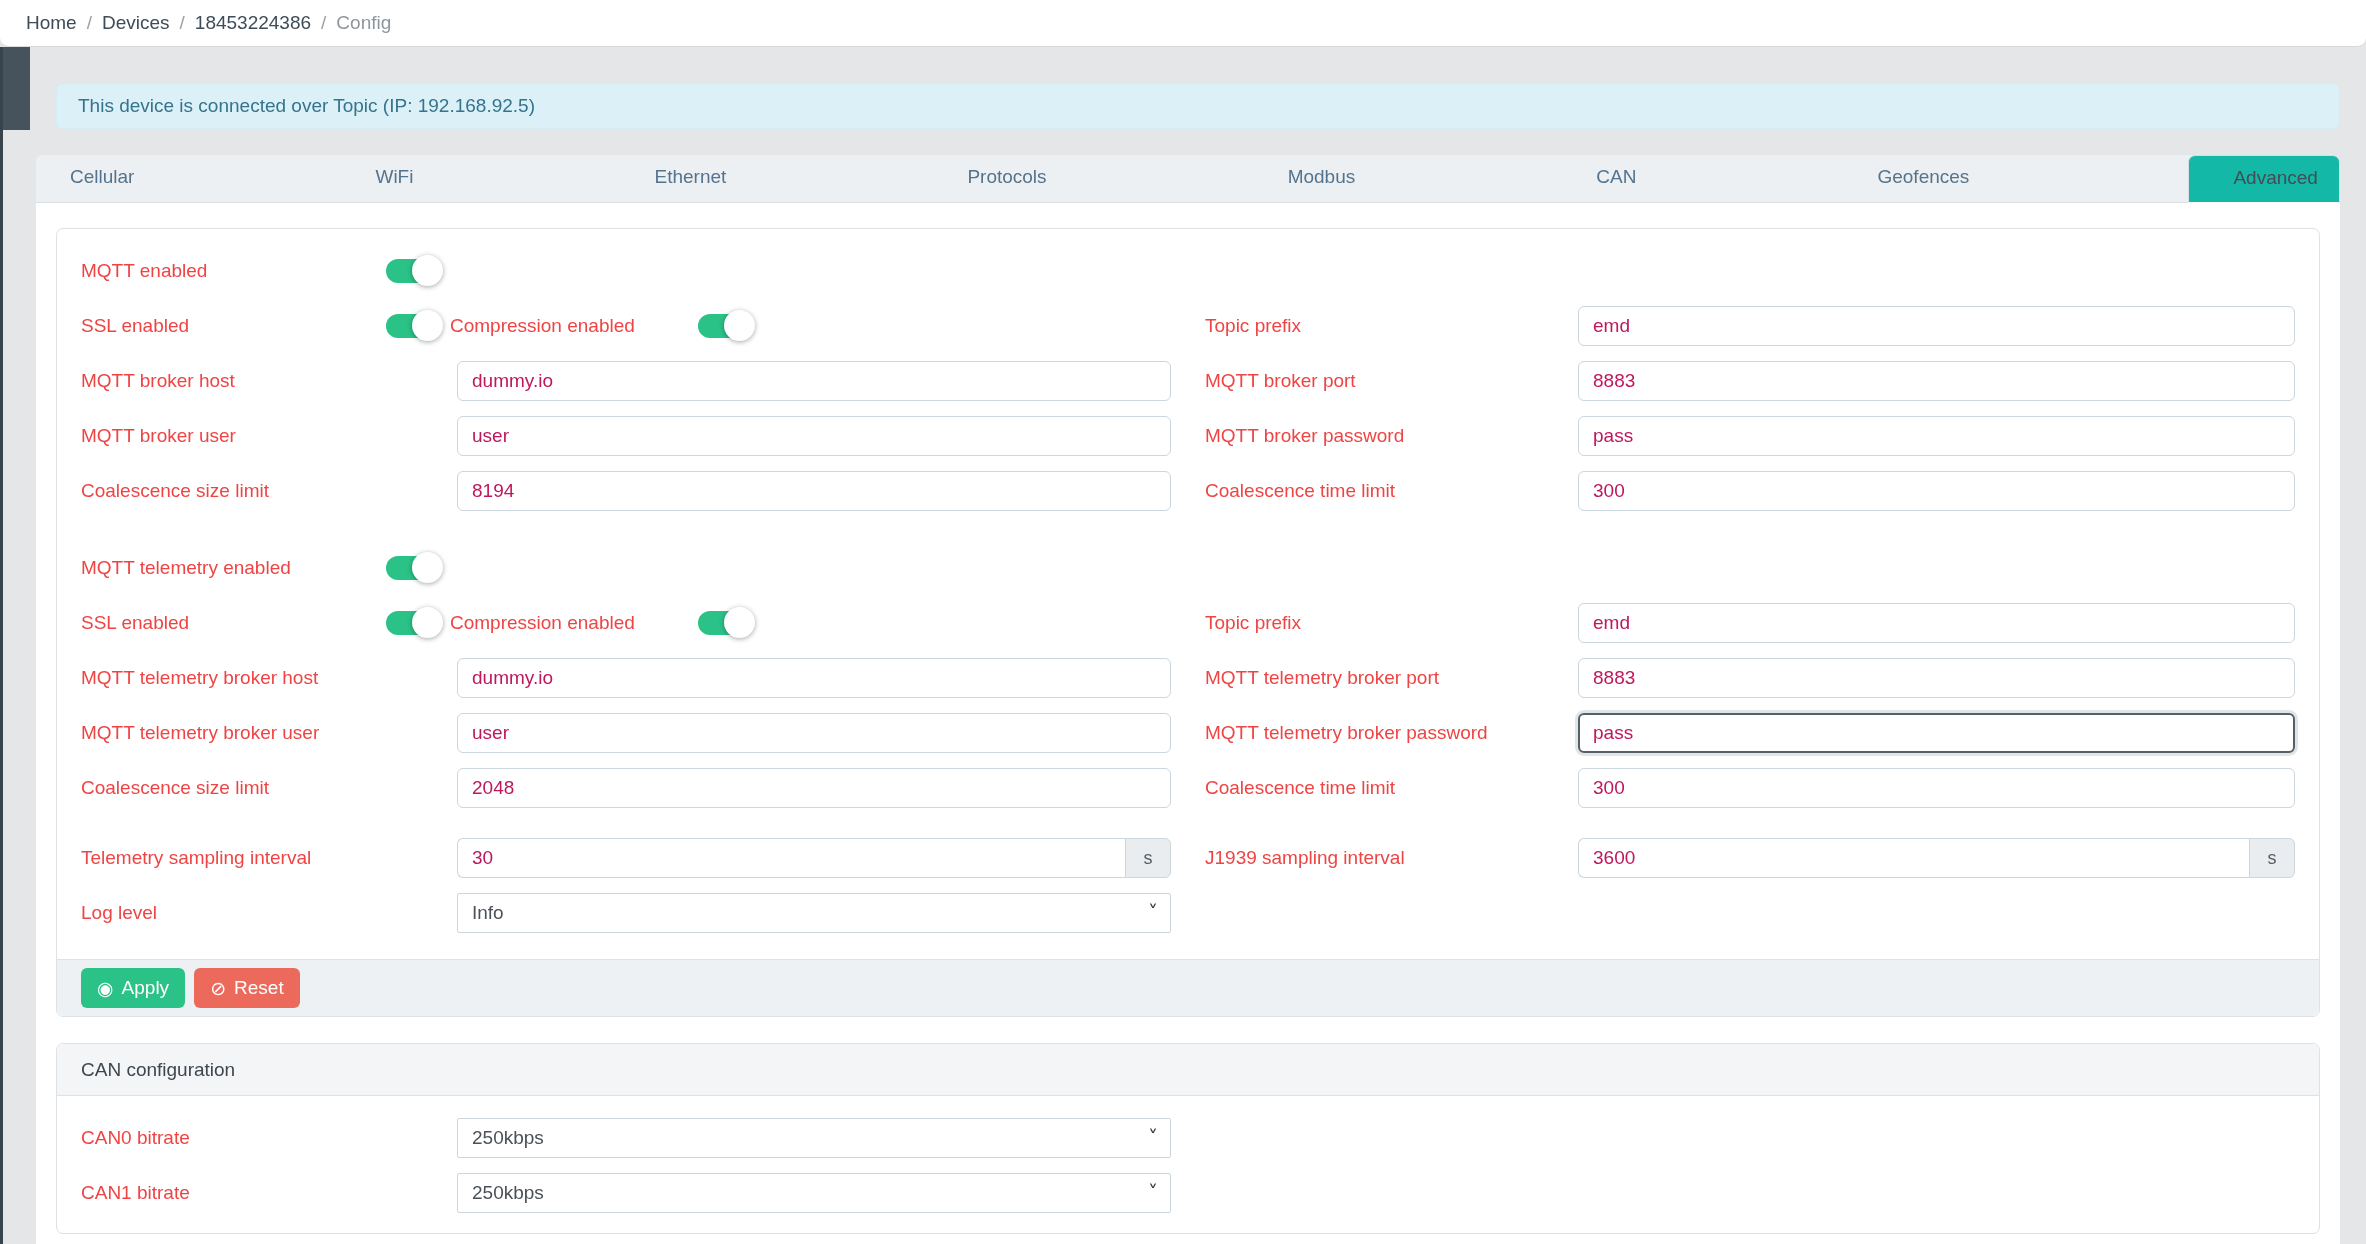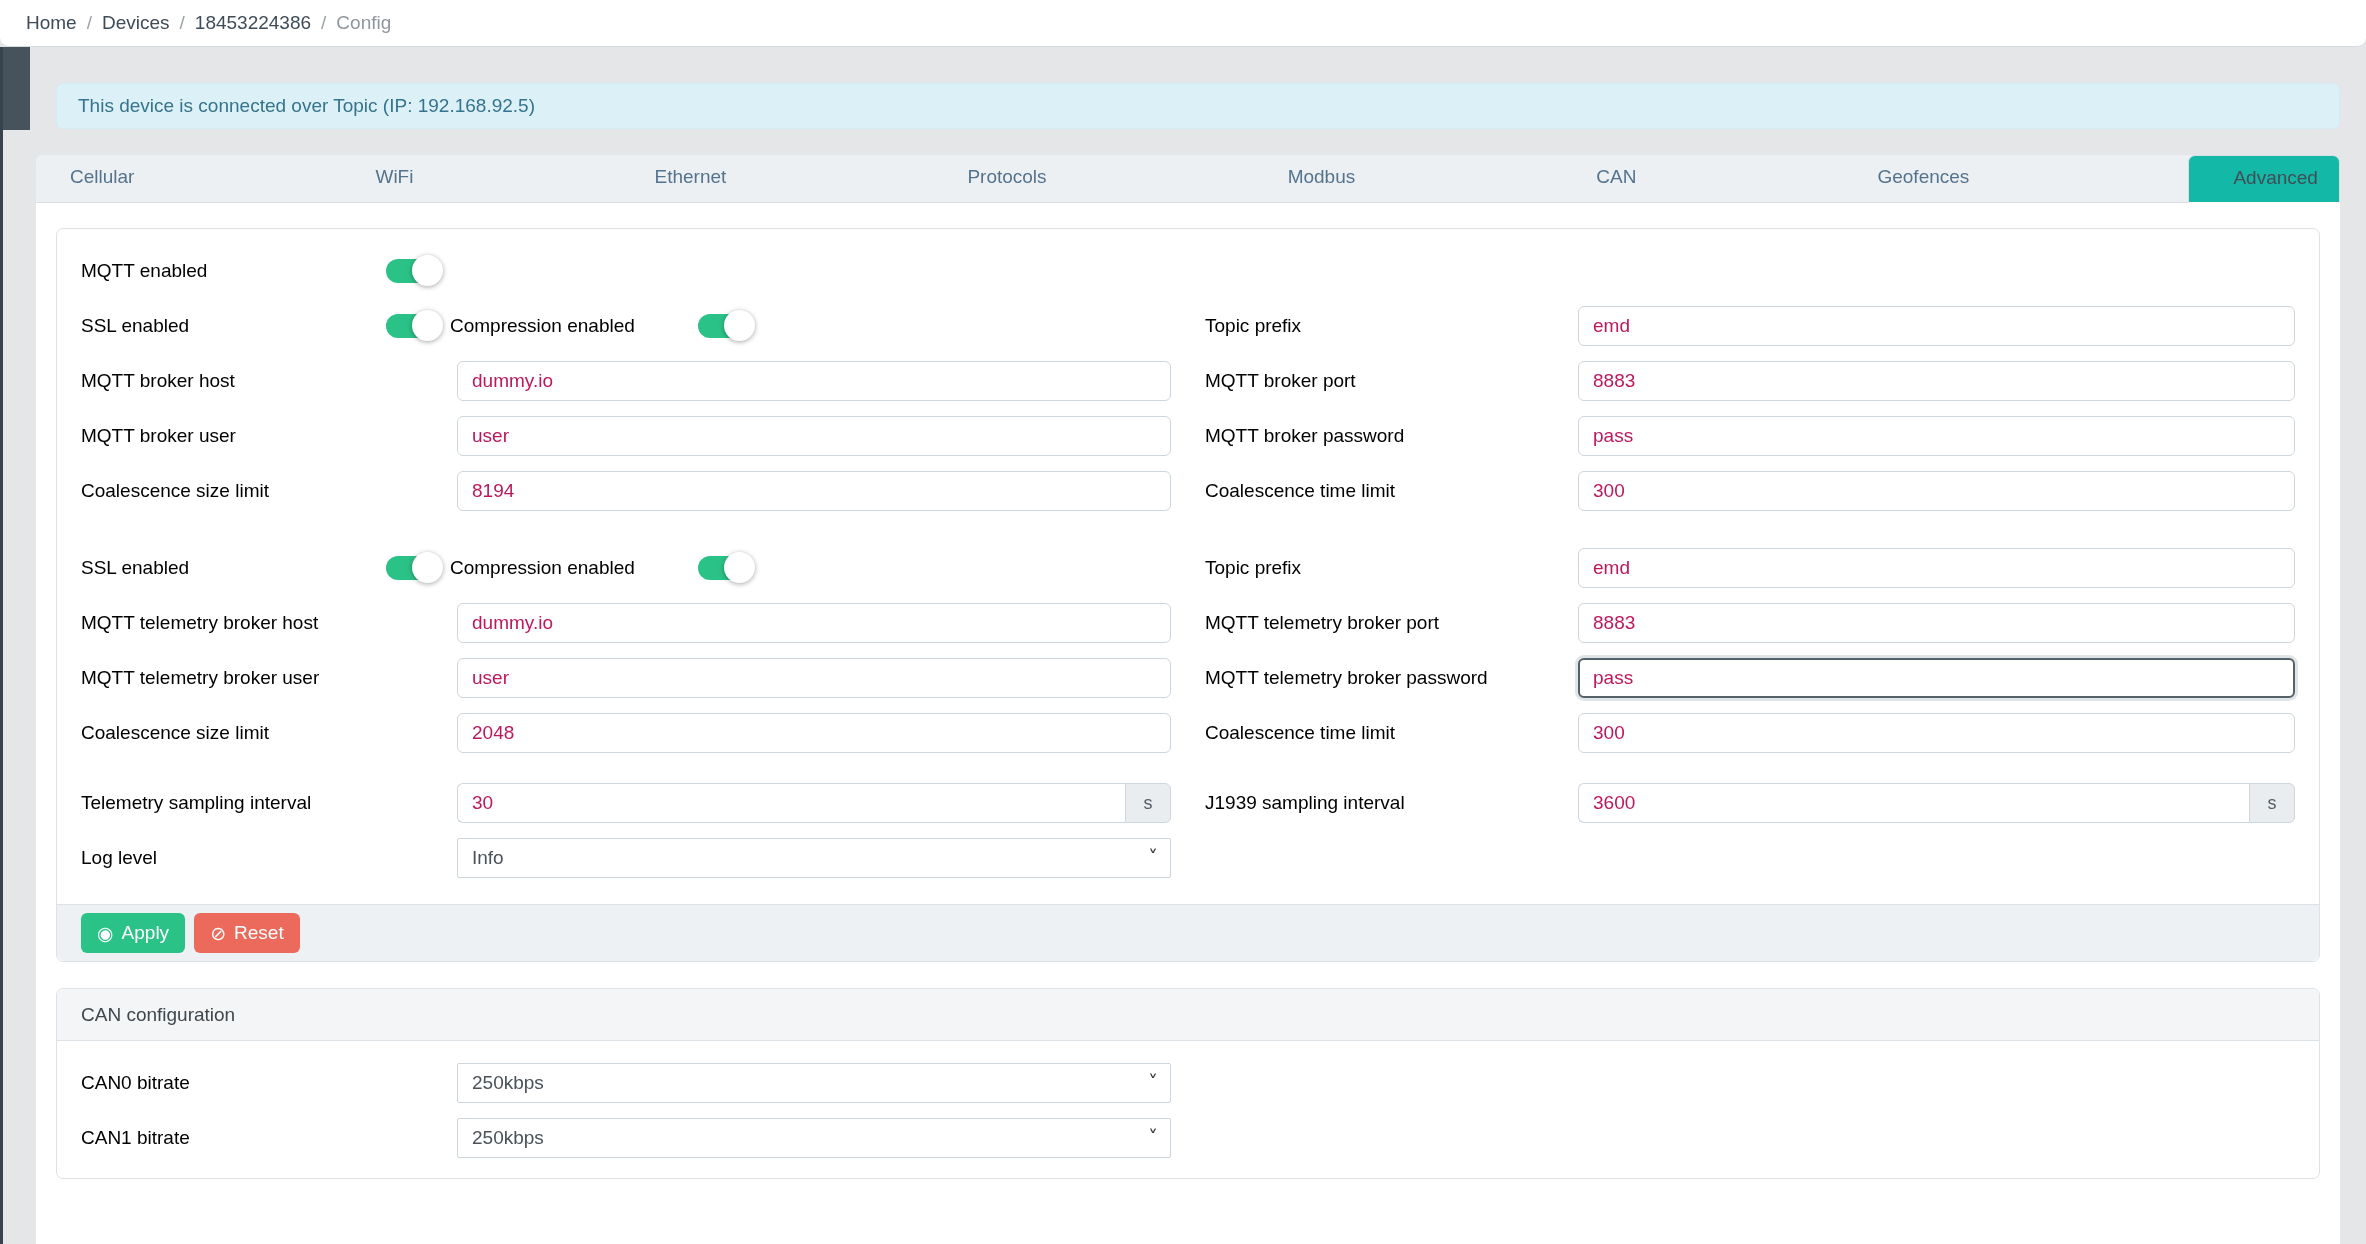--- a/index.html
+++ b/index.html
@@ -36,21 +36,21 @@
   .card-body { padding:25px 20px 0 20px; }
 
   
   .form-panel { border:1px solid #dde2e7; border-radius:7px; background:#fff; }
   .form-panel-body { padding:22px 24px 26px 24px; }
   .panel-footer { background:#eef1f4; border-top:1px solid #dde2e7; border-radius:0 0 7px 7px; padding:8px 24px; display:flex; gap:9px; }
 
   
   .frow { display:flex; gap:34px; margin-bottom:15px; align-items:center; }
   .fcol { width:1090px; display:flex; align-items:center; min-height:40px; }
-  .flabel { font-size:19px; color:#000000; }
+  .flabel { font-size:19px; color:#ef4444; }
   .lw  { flex:0 0 376px; }
   .lwt { flex:0 0 305px; }
   .rw  { flex:0 0 373px; }
   .midlabel { flex:0 0 248px; margin-left:10px; }
   .gap-section { height:22px; }
   .gap-big { height:15px; }
 
   
   .toggle { position:relative; width:54px; height:24px; border-radius:12px; background:#2bc287; cursor:pointer; flex:0 0 54px; }
   .toggle .knob { position:absolute; right:-3px; top:-4px; width:31px; height:31px; border-radius:50%;
@@ -197,20 +197,29 @@
               <div class="fcol">
                 <span class="flabel rw">Coalescence time limit</span>
                 <div class="igroup">
                     <input class="tinput" value="300" style="">
                   </div>
               </div>
             </div>
 
             <div class="gap-section"></div>
 
+            <div class="frow">
+              <div class="fcol">
+                <span class="flabel lwt">MQTT telemetry enabled</span>
+                <div class="toggle">
+                    <div class="knob"></div>
+                  </div>
+              </div>
+              <div class="fcol"></div>
+            </div>
 
             <div class="frow">
               <div class="fcol">
                 <span class="flabel lwt">SSL enabled</span>
                 <div class="toggle">
                     <div class="knob"></div>
                   </div>
                 <span class="flabel midlabel">Compression enabled</span>
                 <div class="toggle">
                     <div class="knob"></div>

